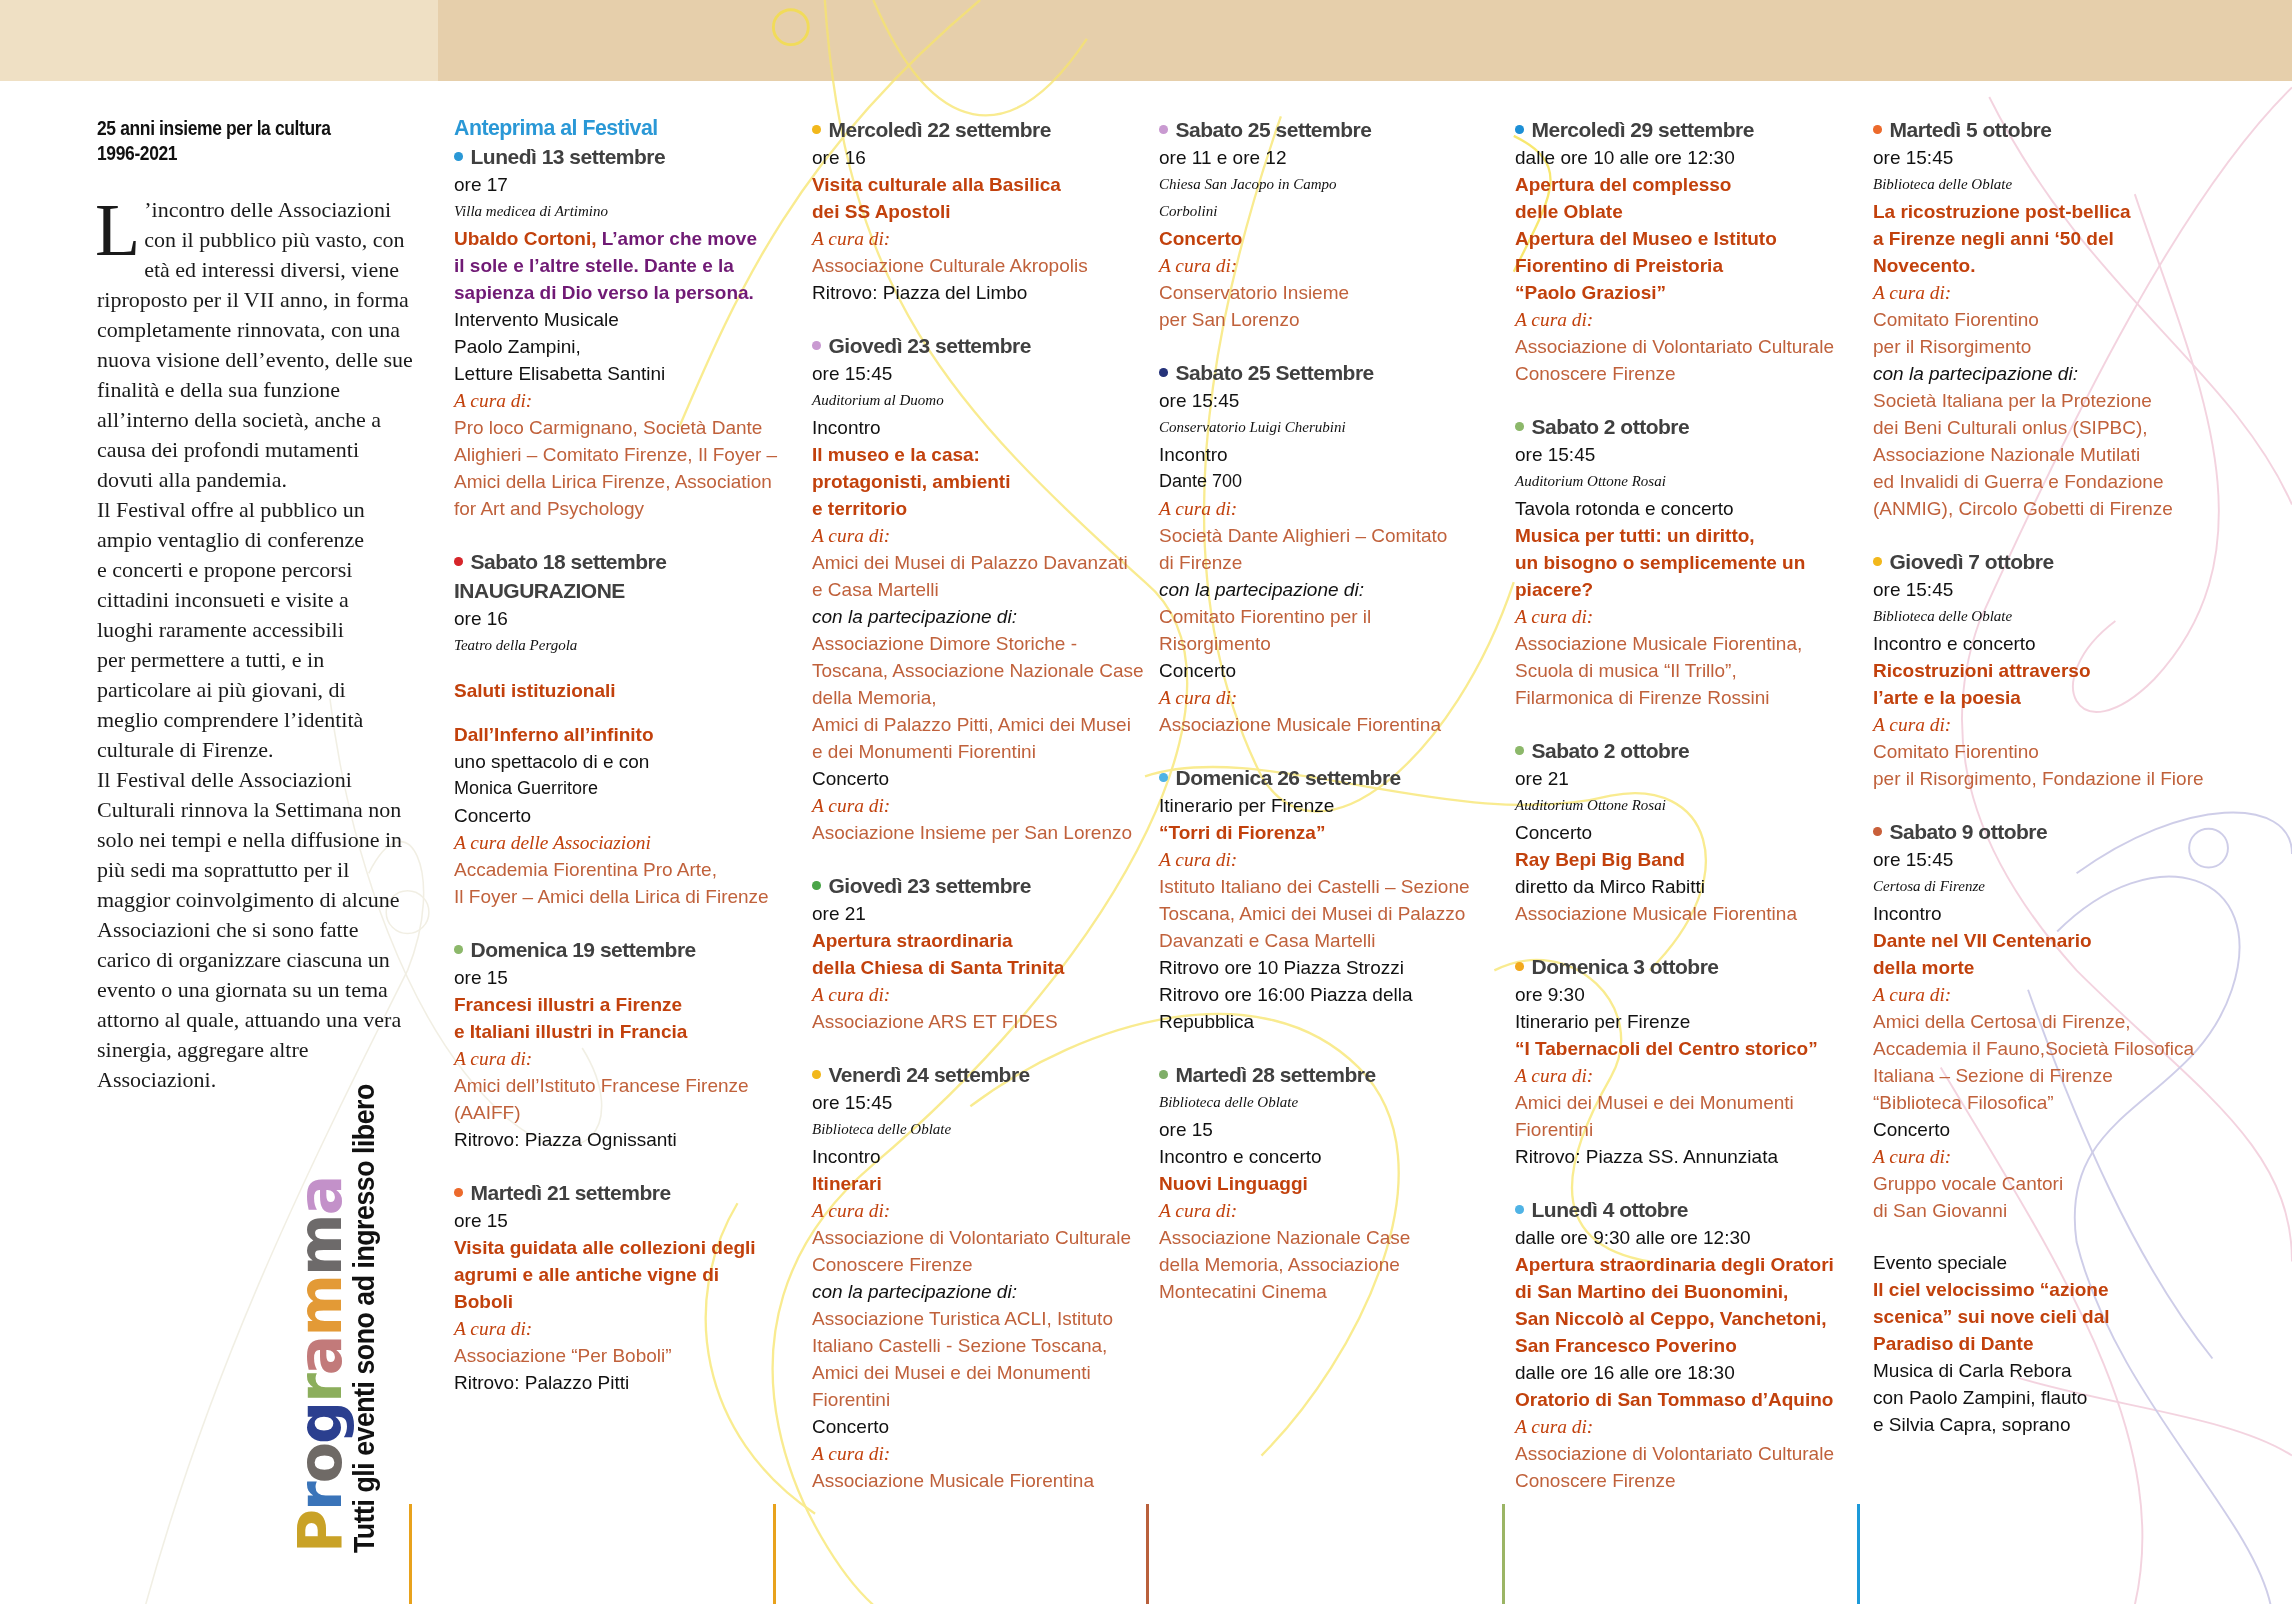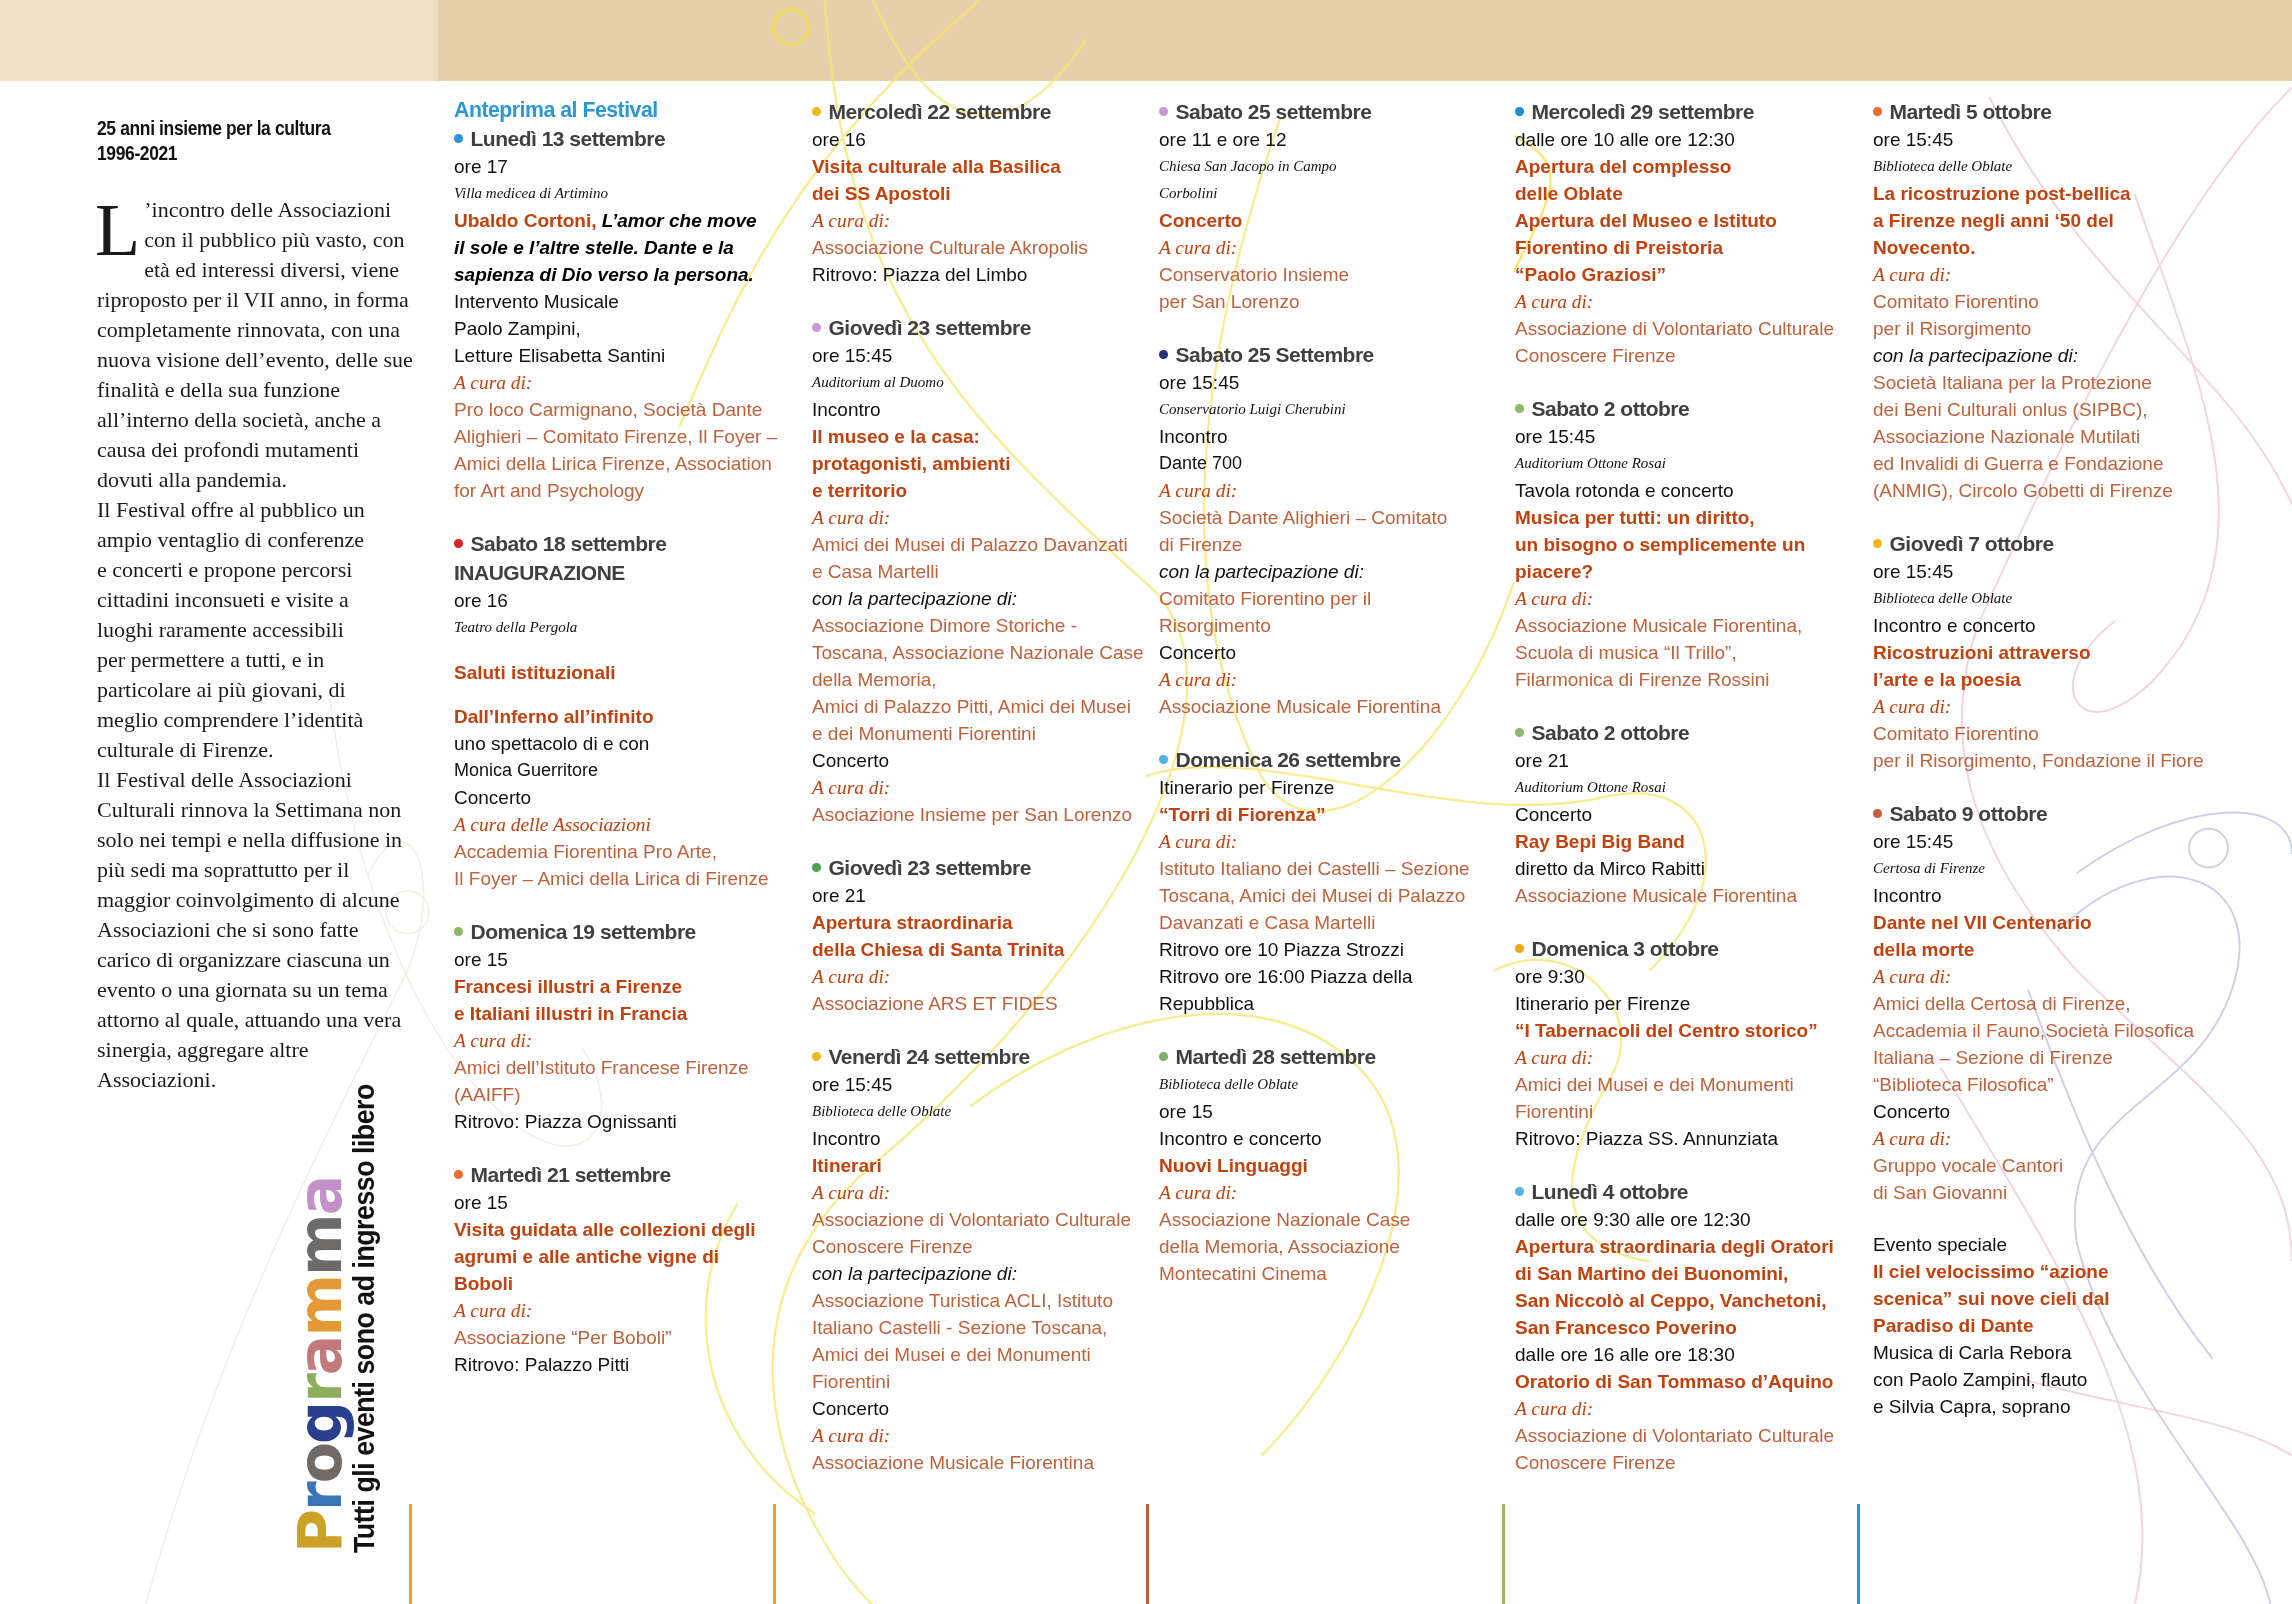--- a/index.html
+++ b/index.html
@@ -17,30 +17,30 @@
   .dropcap { float: left; font-size: 74px; line-height: 58px; margin: 5.8px 3.9px 0 -1.9px; font-family: "Liberation Serif", serif; }
   .intro-body p { margin: 0; }
   .sign { margin-top: 27px; font-family: "Liberation Serif", serif; }
   .sign-name { font-size: 18.4px; line-height: 21.3px; }
   .sign-role { font-size: 15.5px; line-height: 18.4px; font-style: italic; }
 
   .vertical { position: absolute; left: 291px; top: 1553px; transform: rotate(-90deg); transform-origin: left top; white-space: nowrap; }
   .prog-word { font-family: "DejaVu Sans", sans-serif; font-weight: bold; font-size: 60px; line-height: 58px; letter-spacing: -1.9px; }
   .prog-sub { font-weight: bold; font-size: 29px; line-height: 31px; color: #111; letter-spacing: -0.5px; transform: scaleX(0.92); transform-origin: left; }
 
-  .col { position: absolute; top: 97px; }
+  .col { position: absolute; top: 115px; }
   .evt { margin-bottom: 25px; }
   .line { font-size: 19px; line-height: 27px; white-space: nowrap; }
   .section { color: #2a98d6; font-weight: bold; font-size: 21.3px; line-height: 27px; letter-spacing: -0.5px; }
   .date { color: #404040; font-weight: bold; font-size: 21px; line-height: 29px; letter-spacing: -0.5px; }
   .date .dot { display: inline-block; width: 8.7px; height: 8.7px; border-radius: 50%; margin-right: 7.8px; vertical-align: middle; position: relative; top: -1.9px; }
   .time, .plain { color: #111; }
   .venue { font-family: "Liberation Serif", serif; font-style: italic; font-size: 15px; }
   .bold { font-weight: bold; color: #c2410c; }
-  .bolditalic { font-weight: bold; font-style: italic; color: #000000; }
+  .bolditalic { font-weight: bold; color: #701a75; }
   .cura { font-family: "Liberation Serif", serif; font-style: italic; font-size: 19.4px; color: #c2410c; }
   .partner { font-style: italic; color: #111; }
   .org { color: #c0613b; }
   .big { font-weight: normal; font-size: 18px; }
   .gap { height: 17.5px; }
 
   .divider { position: absolute; width: 2.9px; top: 1504px; height: 101px; }
 </style>
 </head>
 <body>

